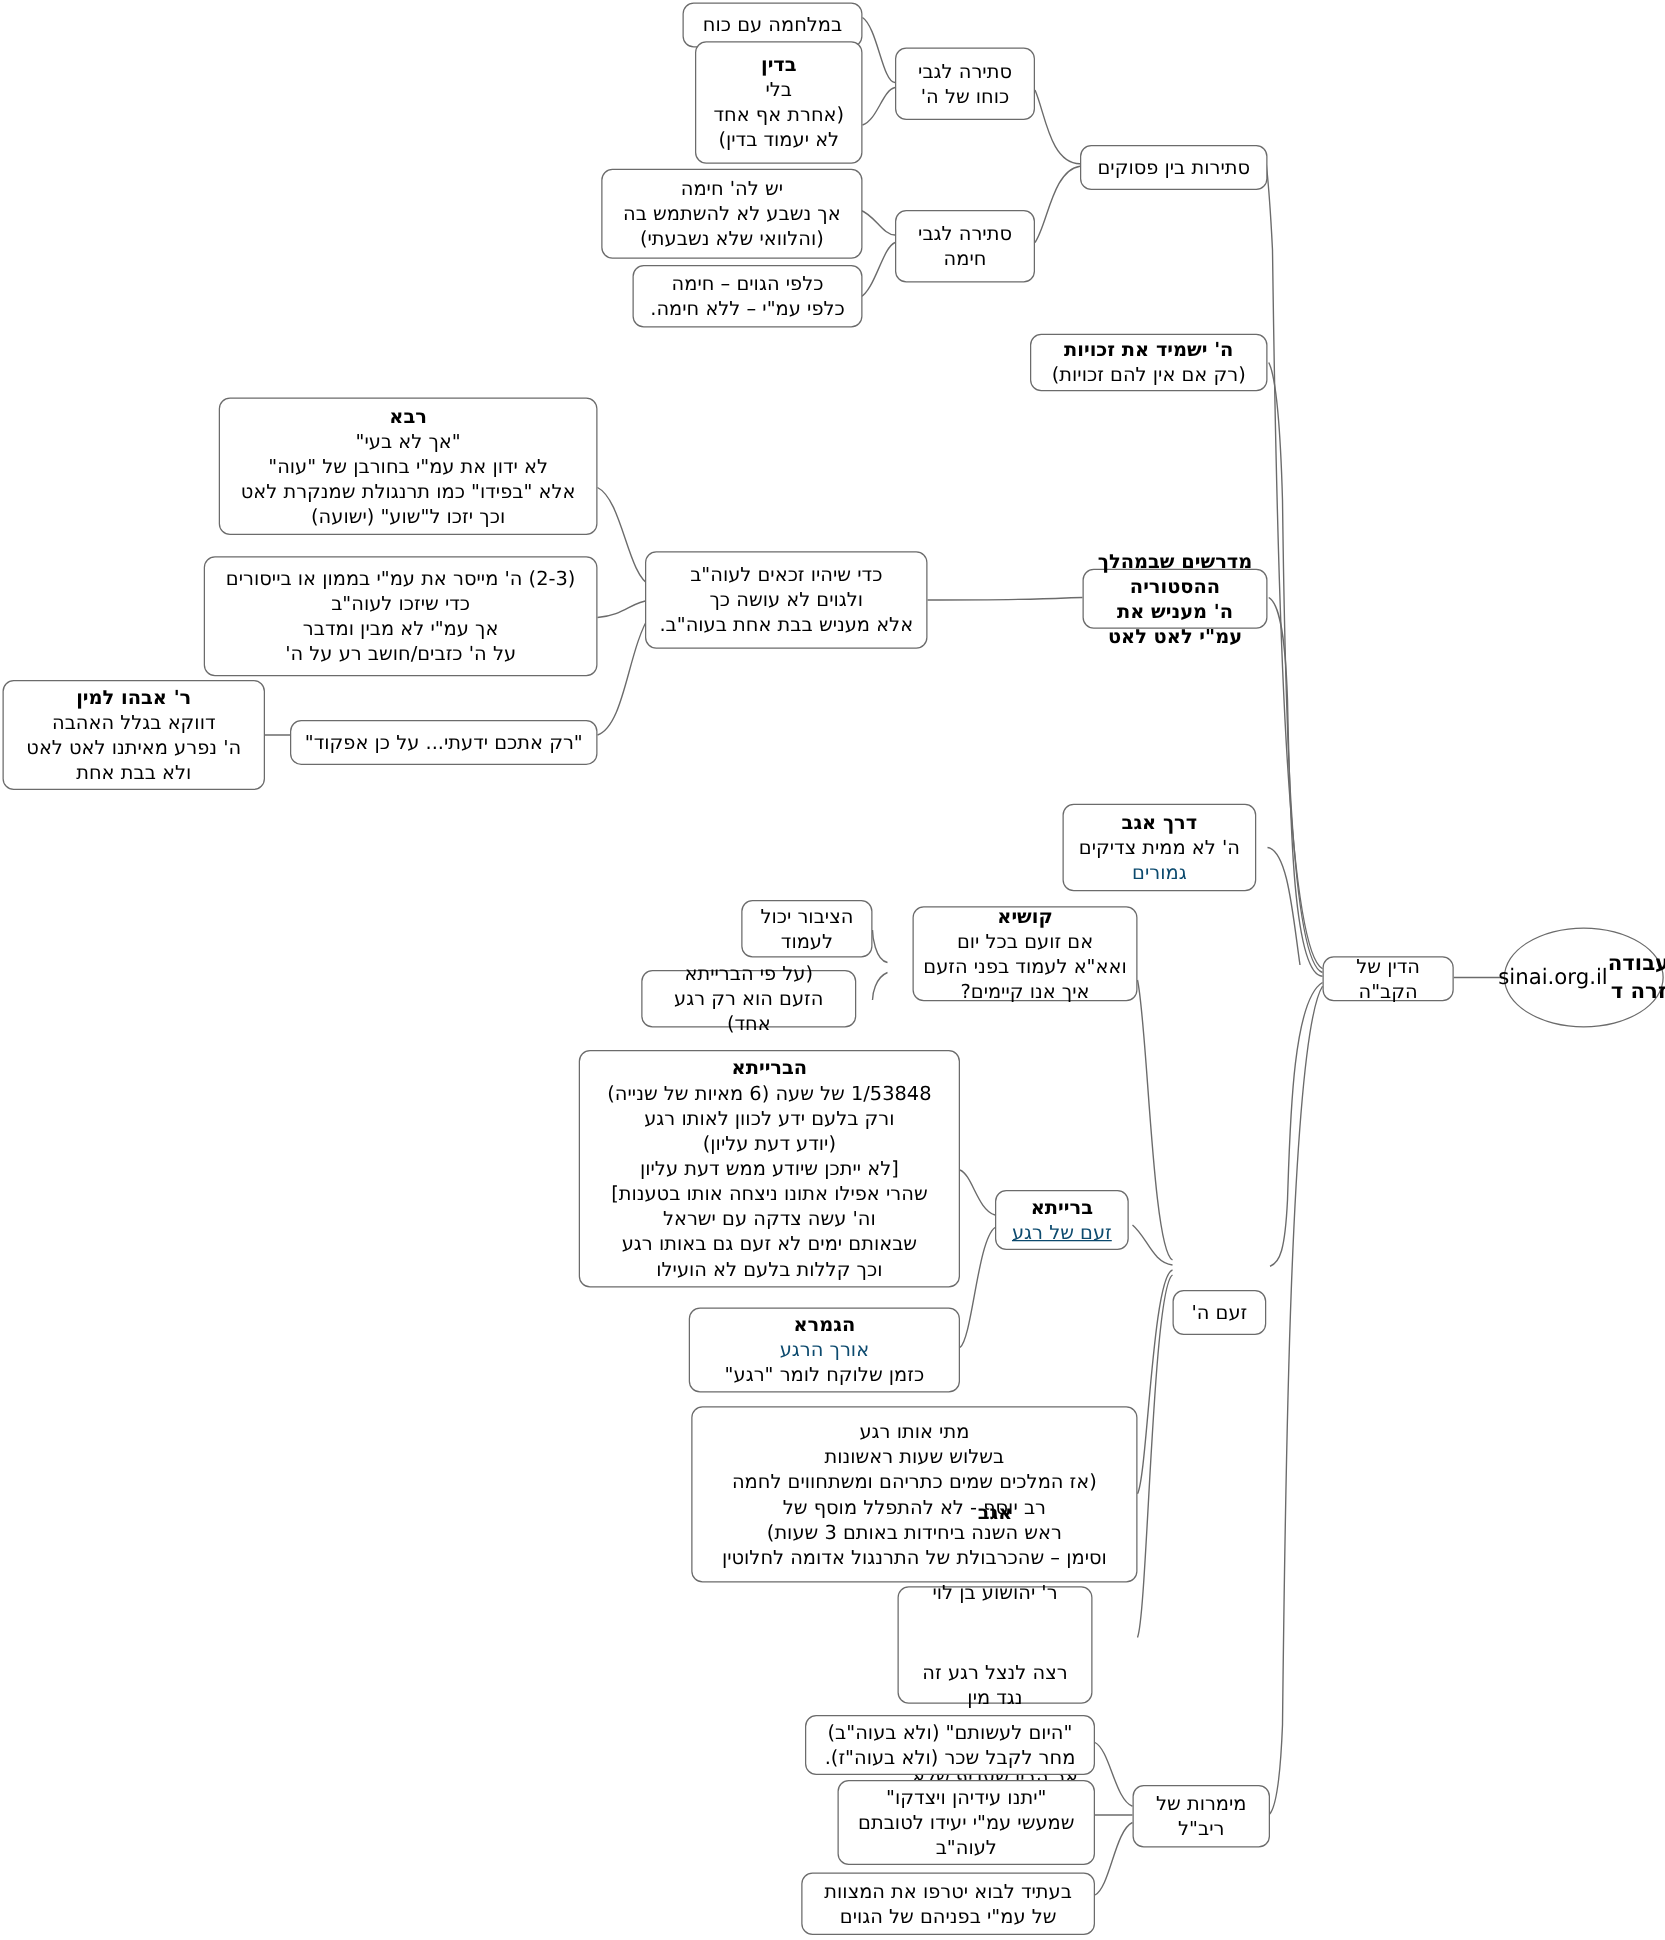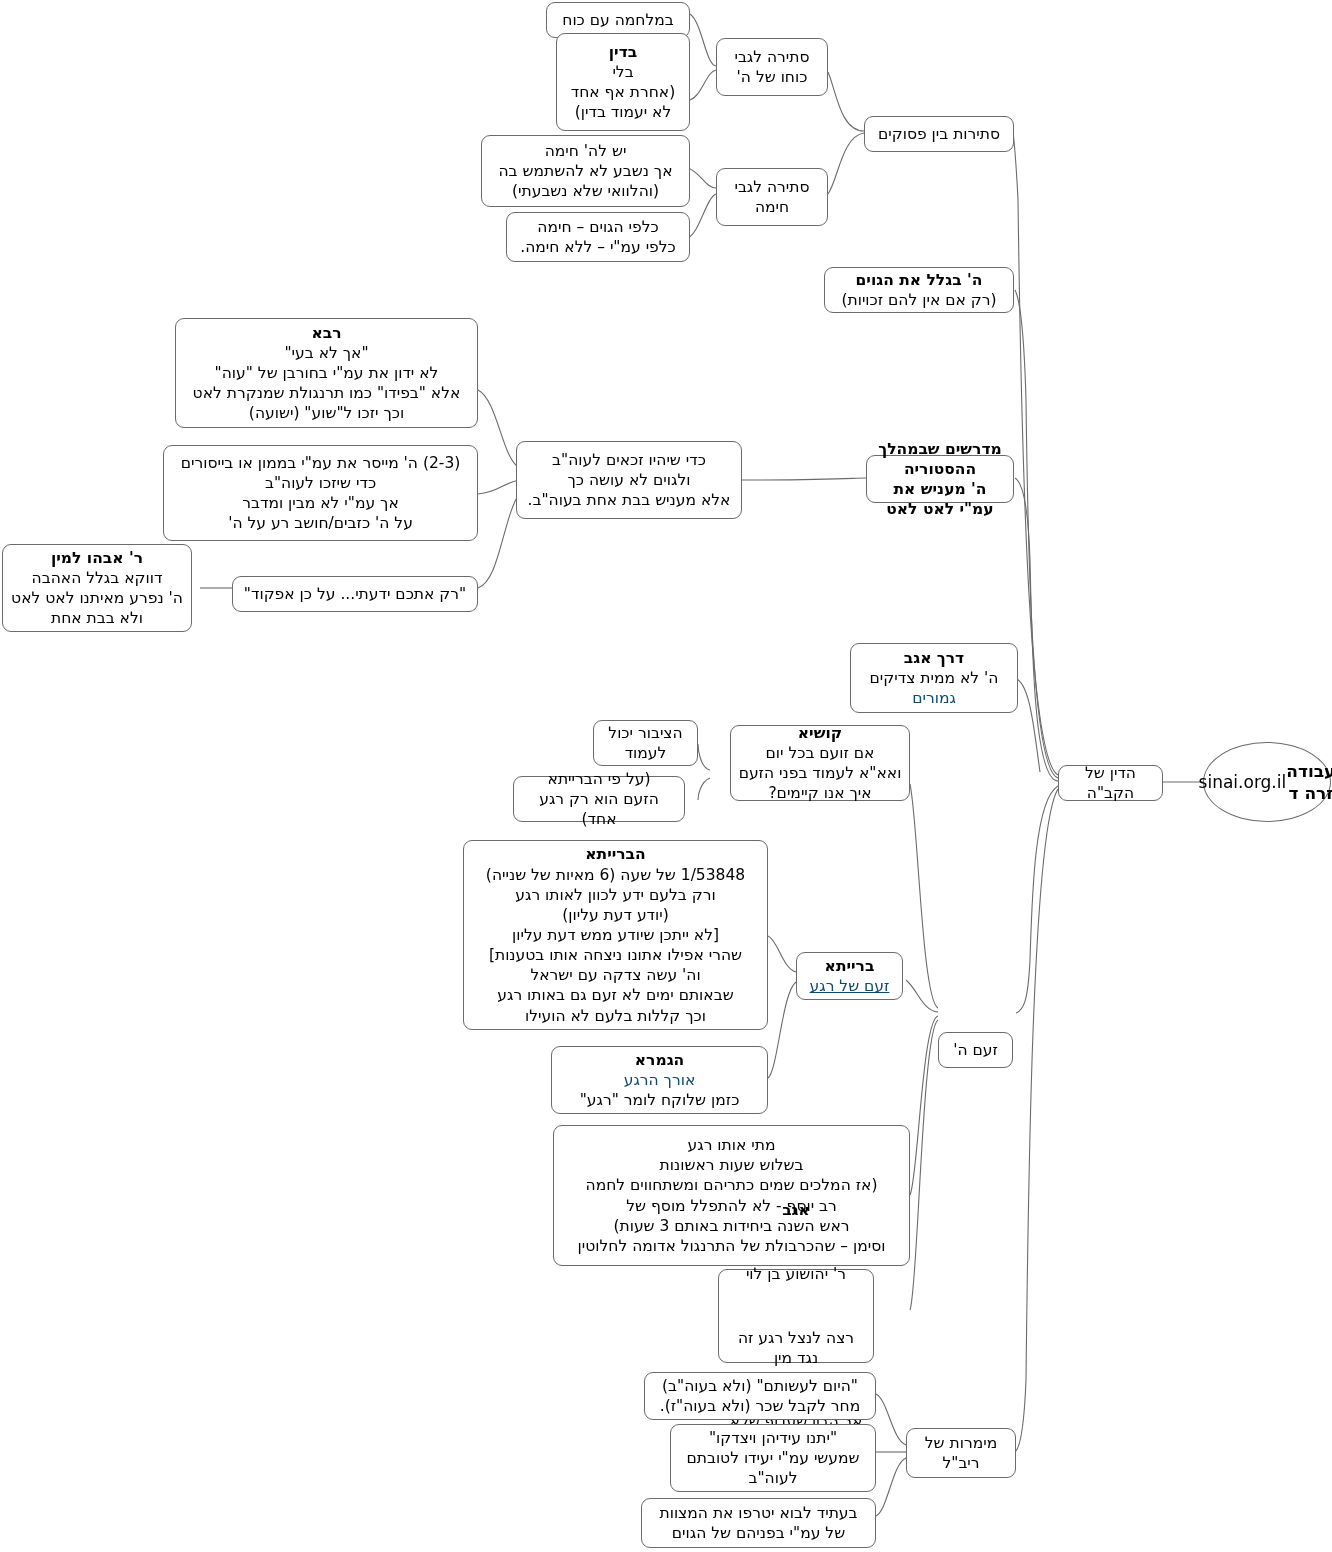--- a/index.html
+++ b/index.html
@@ -144,21 +144,21 @@
     <span class="ln">אך נשבע לא להשתמש בה</span>
     <span class="ln">(והלוואי שלא נשבעתי)</span>
   </div>
 
   <div class="node" style="left:506px;top:212px;width:184px;height:50px;">
     <span class="ln">כלפי הגוים – חימה</span>
     <span class="ln">כלפי עמ"י – ללא חימה.</span>
   </div>
 
   <div class="node" style="left:824px;top:267px;width:190px;height:46px;">
-    <span class="ttl">ה' בגלל את הגוים</span>
+    <span class="ttl">ה' ישמיד את זכויות</span>
     <span class="ln">(רק אם אין להם זכויות)</span>
   </div>
 
   <div class="node" style="left:866px;top:455px;width:148px;height:48px;">
     <span class="ttl">מדרשים שבמהלך ההסטוריה</span>
     <span class="ttl">ה' מעניש את עמ"י לאט לאט</span>
   </div>
 
   <div class="node" style="left:516px;top:441px;width:226px;height:78px;">
     <span class="ln">כדי שיהיו זכאים לעוה"ב</span>
@@ -178,28 +178,28 @@
     <span class="ln">(2-3) ה' מייסר את עמ"י בממון או בייסורים</span>
     <span class="ln">כדי שיזכו לעוה"ב</span>
     <span class="ln">אך עמ"י לא מבין ומדבר</span>
     <span class="ln">על ה' כזבים/חושב רע על ה'</span>
   </div>
 
   <div class="node" style="left:232px;top:576px;width:246px;height:27px;">
     <span class="ln">"רק אתכם ידעתי... על כן אפקוד"</span>
   </div>
 
-  <div class="node" style="left:2px;top:544px;width:190px;height:88px;">
+  <div class="node" style="left:2px;top:544px;width:210px;height:88px;">
     <span class="ttl">ר' אבהו למין</span>
     <span class="ln">דווקא בגלל האהבה</span>
     <span class="ln">ה' נפרע מאיתנו לאט לאט</span>
     <span class="ln">ולא בבת אחת</span>
   </div>
 
-  <div class="node" style="left:850px;top:643px;width:168px;height:70px;">
+  <div class="node" style="left:850px;top:643px;width:155px;height:70px;">
     <span class="ttl">דרך אגב</span>
     <span class="ln">ה' לא ממית צדיקים</span>
     <span class="blue">גמורים</span>
   </div>
 
   <div class="node" style="left:938px;top:1032px;width:75px;height:30px;">
     <span class="ln">זעם ה'</span>
   </div>
 
   <div class="node" style="left:730px;top:725px;width:180px;height:76px;">

